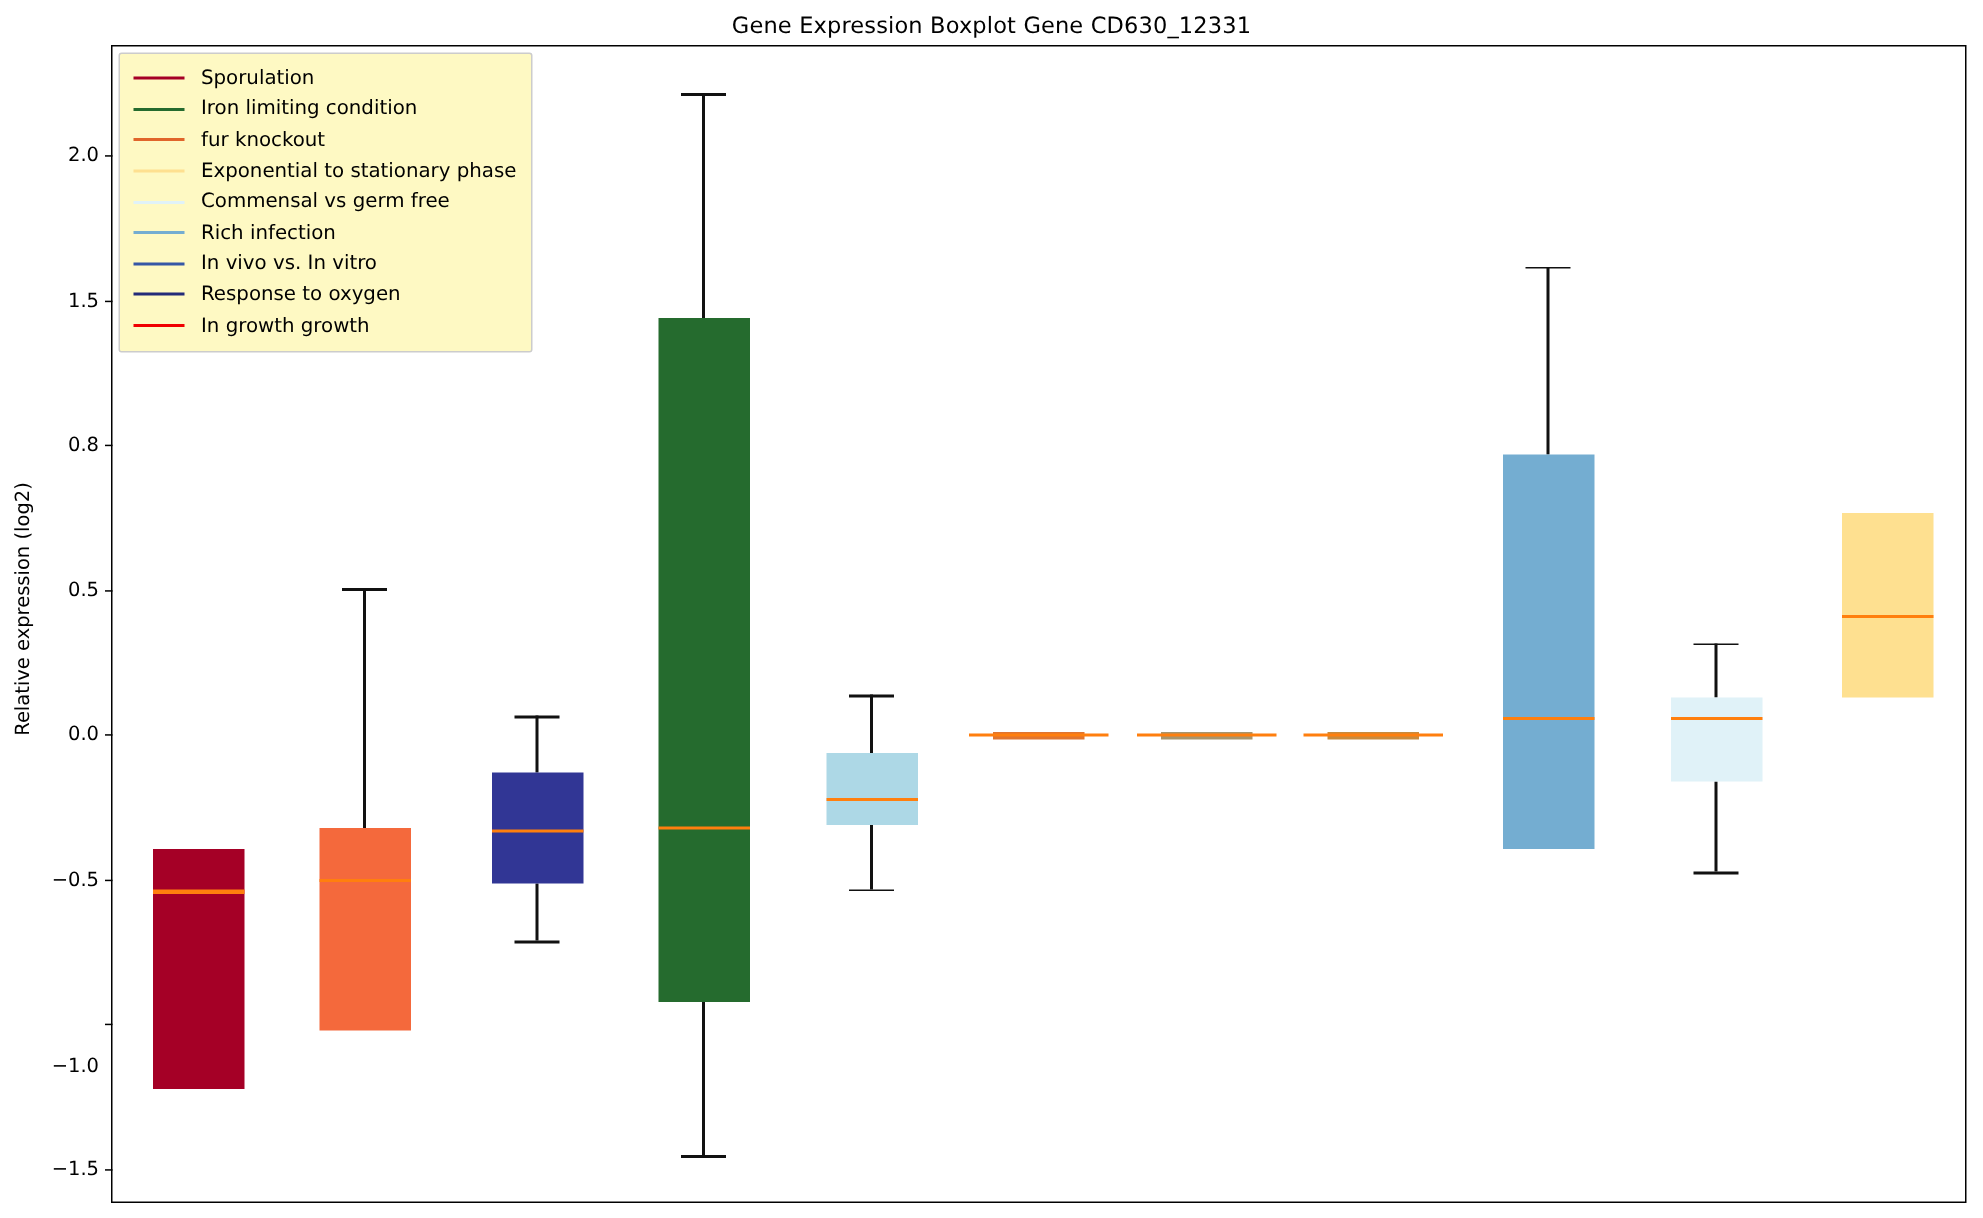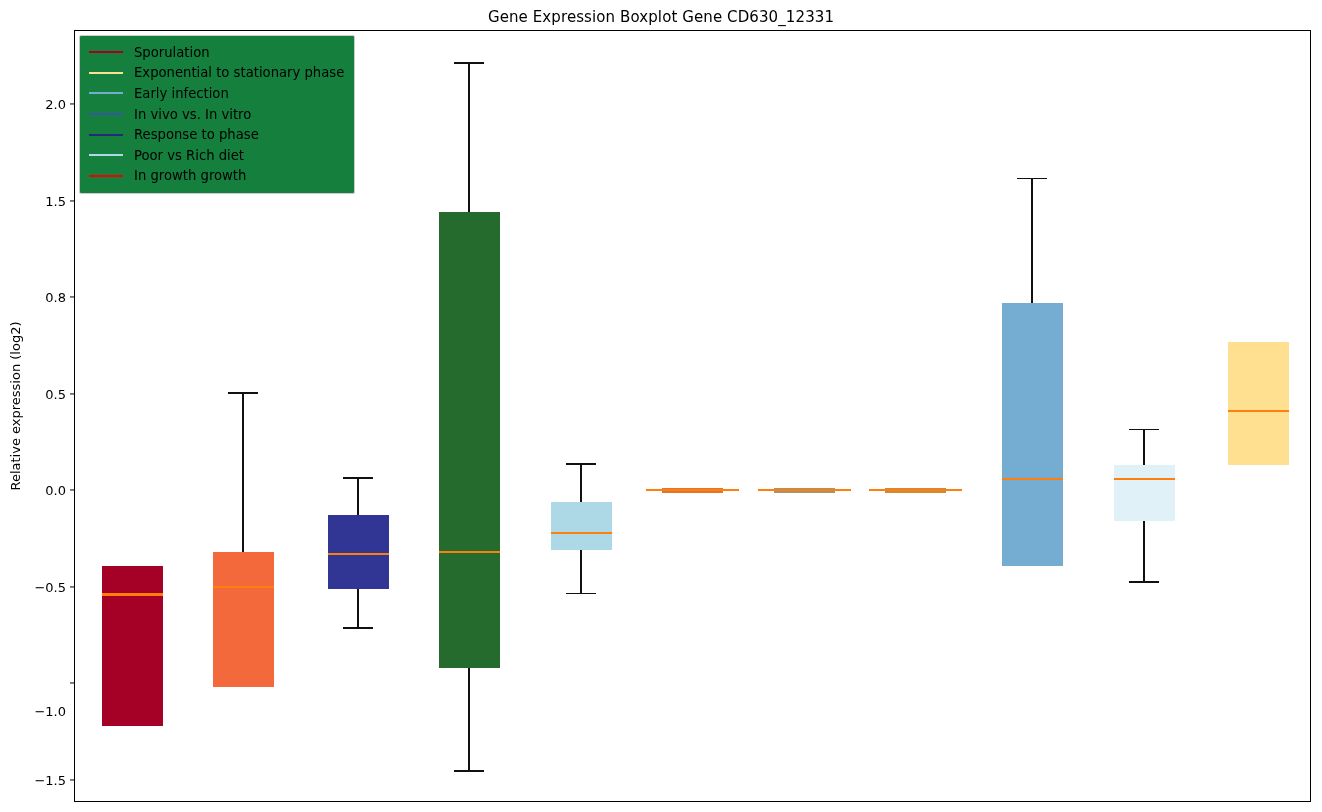--- a/index.html
+++ b/index.html
@@ -31,21 +31,21 @@
 
   
   .box{position:absolute;box-sizing:border-box;}
   .median{position:absolute;height:2.2px;background:#ff7f0e;}
   .whisker{position:absolute;width:1.5px;background:#111;}
   .cap{position:absolute;height:1.8px;background:#111;}
 
   
   #legend{
     position:absolute;left:79px;top:35px;
-    background:#15803d;border:1px solid #cccccc;border-radius:2px;
+    background:#fef9c3;border:1px solid #cccccc;border-radius:2px;
     padding:6px 10px 7px 9px;
   }
   .legend-row{display:flex;align-items:center;height:20.6px;}
   .legend-swatch{width:34px;height:0;border-top-width:2.4px;border-top-style:solid;
     margin-right:11px;flex:0 0 auto;}
   .legend-label{font-size:13.2px;color:#000;white-space:nowrap;}
 </style>
 </head>
 <body>
 
@@ -143,38 +143,46 @@
         </div>
       </div>
   </div>
 
   <div id="legend">
       <div class="legend-row">
         <span class="legend-swatch" style="border-top-color: rgb(165, 0, 38);"></span>
         <span class="legend-label">Sporulation</span>
       </div>
       <div class="legend-row">
+        <span class="legend-swatch" style="border-top-color: rgb(37, 107, 46);"></span>
+        <span class="legend-label">Iron limiting condition</span>
+      </div>
+      <div class="legend-row">
+        <span class="legend-swatch" style="border-top-color: rgb(224, 101, 42);"></span>
+        <span class="legend-label">fur knockout</span>
+      </div>
+      <div class="legend-row">
         <span class="legend-swatch" style="border-top-color: rgb(254, 224, 144);"></span>
         <span class="legend-label">Exponential to stationary phase</span>
       </div>
       <div class="legend-row">
+        <span class="legend-swatch" style="border-top-color: rgb(224, 242, 248);"></span>
+        <span class="legend-label">Commensal vs germ free</span>
+      </div>
+      <div class="legend-row">
         <span class="legend-swatch" style="border-top-color: rgb(116, 173, 209);"></span>
-        <span class="legend-label">Early infection</span>
+        <span class="legend-label">Rich infection</span>
       </div>
       <div class="legend-row">
         <span class="legend-swatch" style="border-top-color: rgb(53, 87, 166);"></span>
         <span class="legend-label">In vivo vs. In vitro</span>
       </div>
       <div class="legend-row">
         <span class="legend-swatch" style="border-top-color: rgb(35, 43, 121);"></span>
-        <span class="legend-label">Response to phase</span>
-      </div>
-      <div class="legend-row">
-        <span class="legend-swatch" style="border-top-color: rgb(173, 216, 230);"></span>
-        <span class="legend-label">Poor vs Rich diet</span>
+        <span class="legend-label">Response to oxygen</span>
       </div>
       <div class="legend-row">
         <span class="legend-swatch" style="border-top-color: rgb(240, 0, 0);"></span>
         <span class="legend-label">In growth growth</span>
       </div>
     </div>
 
 </div>
 
 </body></html>

